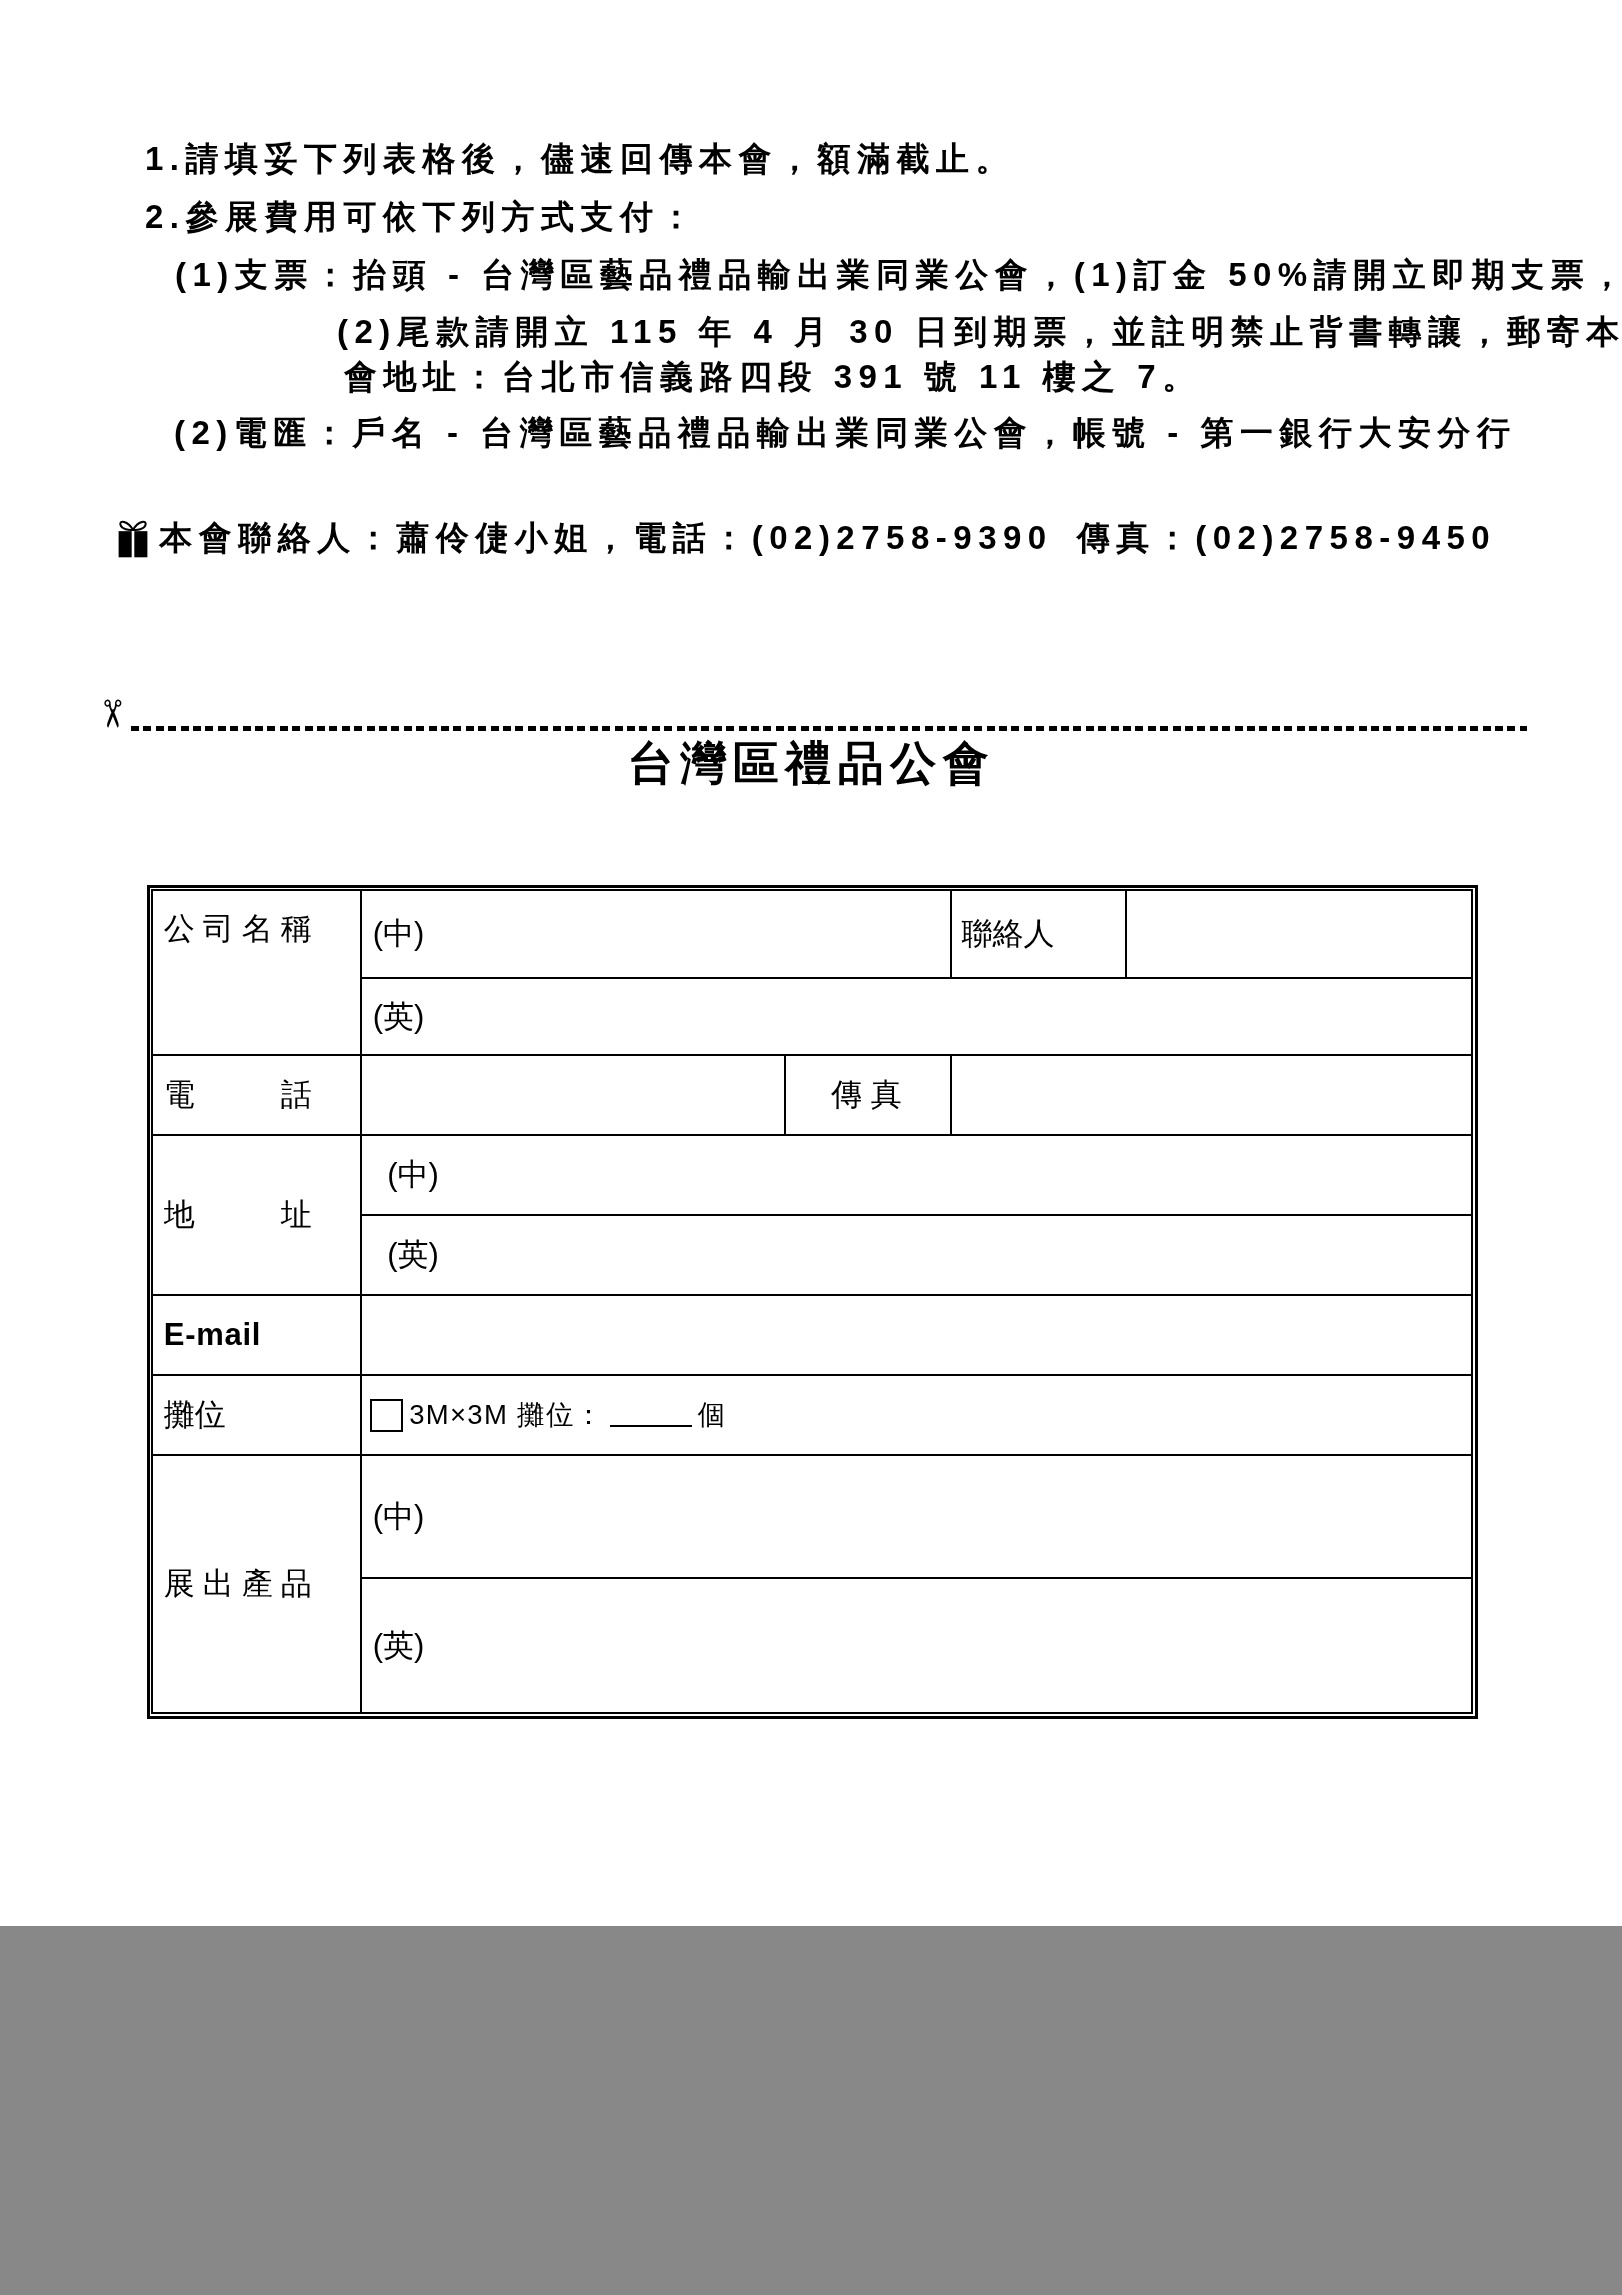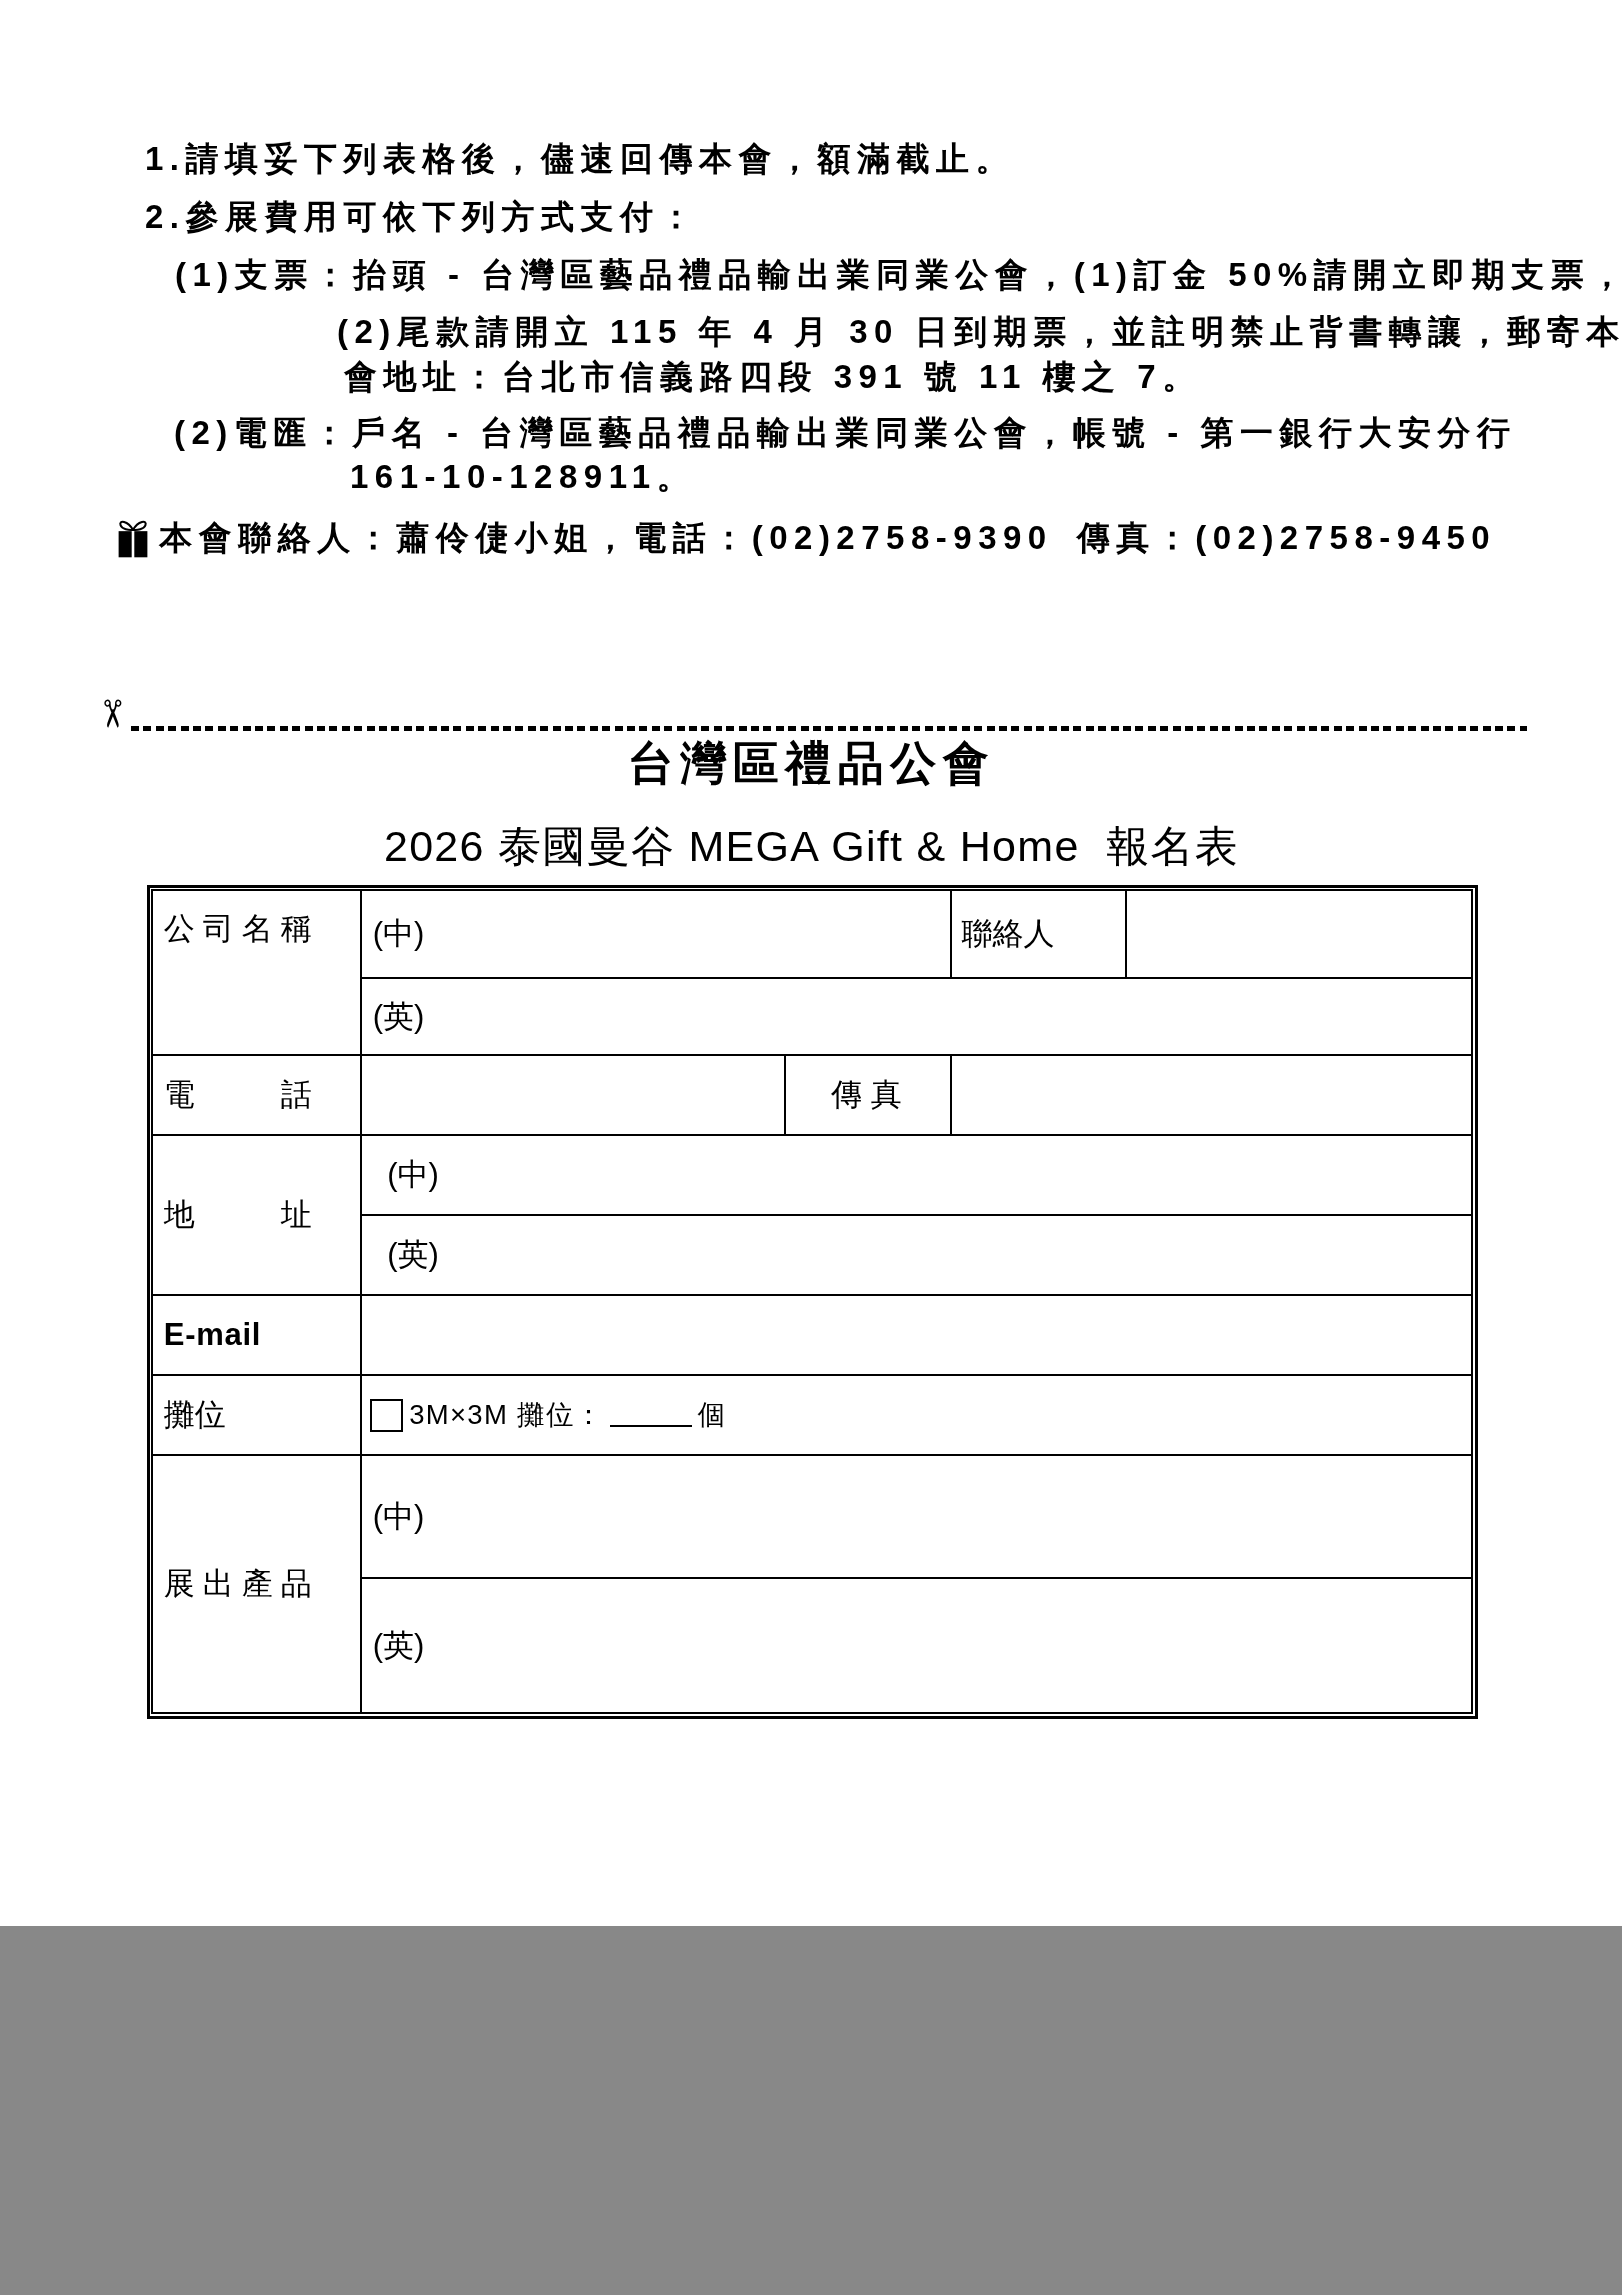--- a/index.html
+++ b/index.html
@@ -123,39 +123,37 @@
 <body>
 
 <div class="page">
 
   <div class="note" style="left:145px; top:137px;">1.請填妥下列表格後，儘速回傳本會，額滿截止。</div>
   <div class="note" style="left:145px; top:195px;">2.參展費用可依下列方式支付：</div>
   <div class="note" style="left:175px; top:253px;">(1)支票：抬頭 - 台灣區藝品禮品輸出業同業公會，(1)訂金 50%請開立即期支票，</div>
   <div class="note" style="left:337px; top:310px;">(2)尾款請開立 115 年 4 月 30 日到期票，並註明禁止背書轉讓，郵寄本</div>
   <div class="note" style="left:344px; top:355px;">會地址：台北市信義路四段 391 號 11 樓之 7。</div>
   <div class="note" style="left:174px; top:411px;">(2)電匯：戶名 - 台灣區藝品禮品輸出業同業公會，帳號 - 第一銀行大安分行</div>
-  <div class="note" style="left:350px; top:455px;">161-10-128911。</div>
 
   <div class="contact-line">
     <svg class="gift" viewBox="0 0 26 32" aria-hidden="true">
       <path d="M13 9 C9 2, 2 1, 3.5 5.5 C4.5 8.5, 10 9.5, 13 9 Z" fill="none" stroke="#000" stroke-width="1.6"></path>
       <path d="M13 9 C17 2, 24 1, 22.5 5.5 C21.5 8.5, 16 9.5, 13 9 Z" fill="none" stroke="#000" stroke-width="1.6"></path>
       <rect x="2" y="10" width="10" height="20" fill="#000"></rect>
       <rect x="14" y="10" width="10" height="20" fill="#000"></rect>
     </svg>
     <span>本會聯絡人：蕭伶倢小姐，電話：(02)2758-9390</span>
     <span class="fax-part">傳真：(02)2758-9450</span>
   </div>
 
 
   <span class="scissors">✂</span>
   <div class="dashes"></div>
 
   <div class="org-title">台灣區禮品公會</div>
-  <div class="form-title">2026 泰國曼谷 MEGA Gift &amp; Home  報名表</div>
 
   <div class="tbl-wrap">
     <table class="reg">
       <colgroup>
         <col style="width:209px">
           <col style="width:424px">
           <col style="width:166px">
           <col style="width:175px">
           <col style="width:346px">
       </colgroup>

